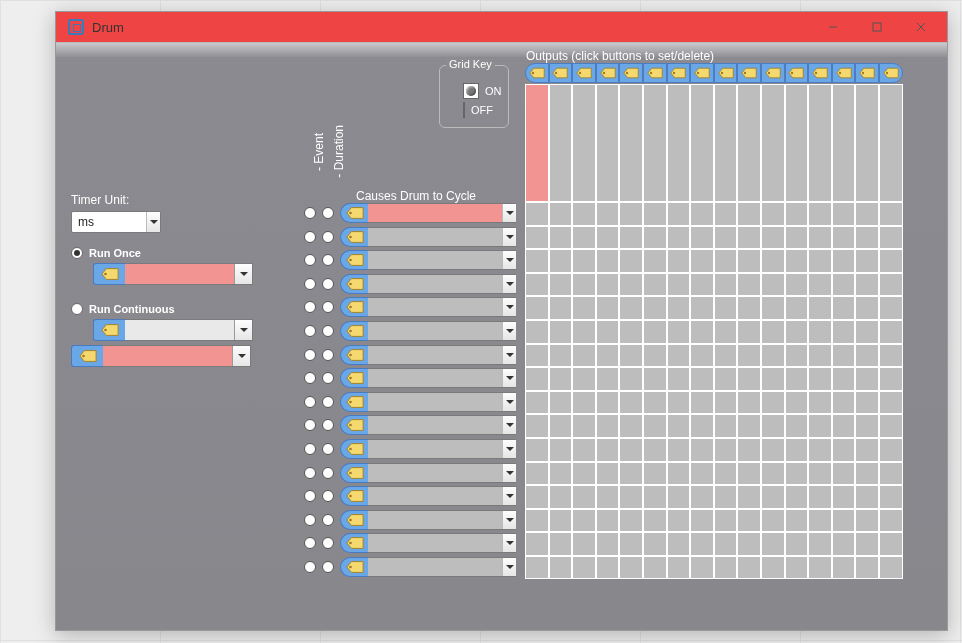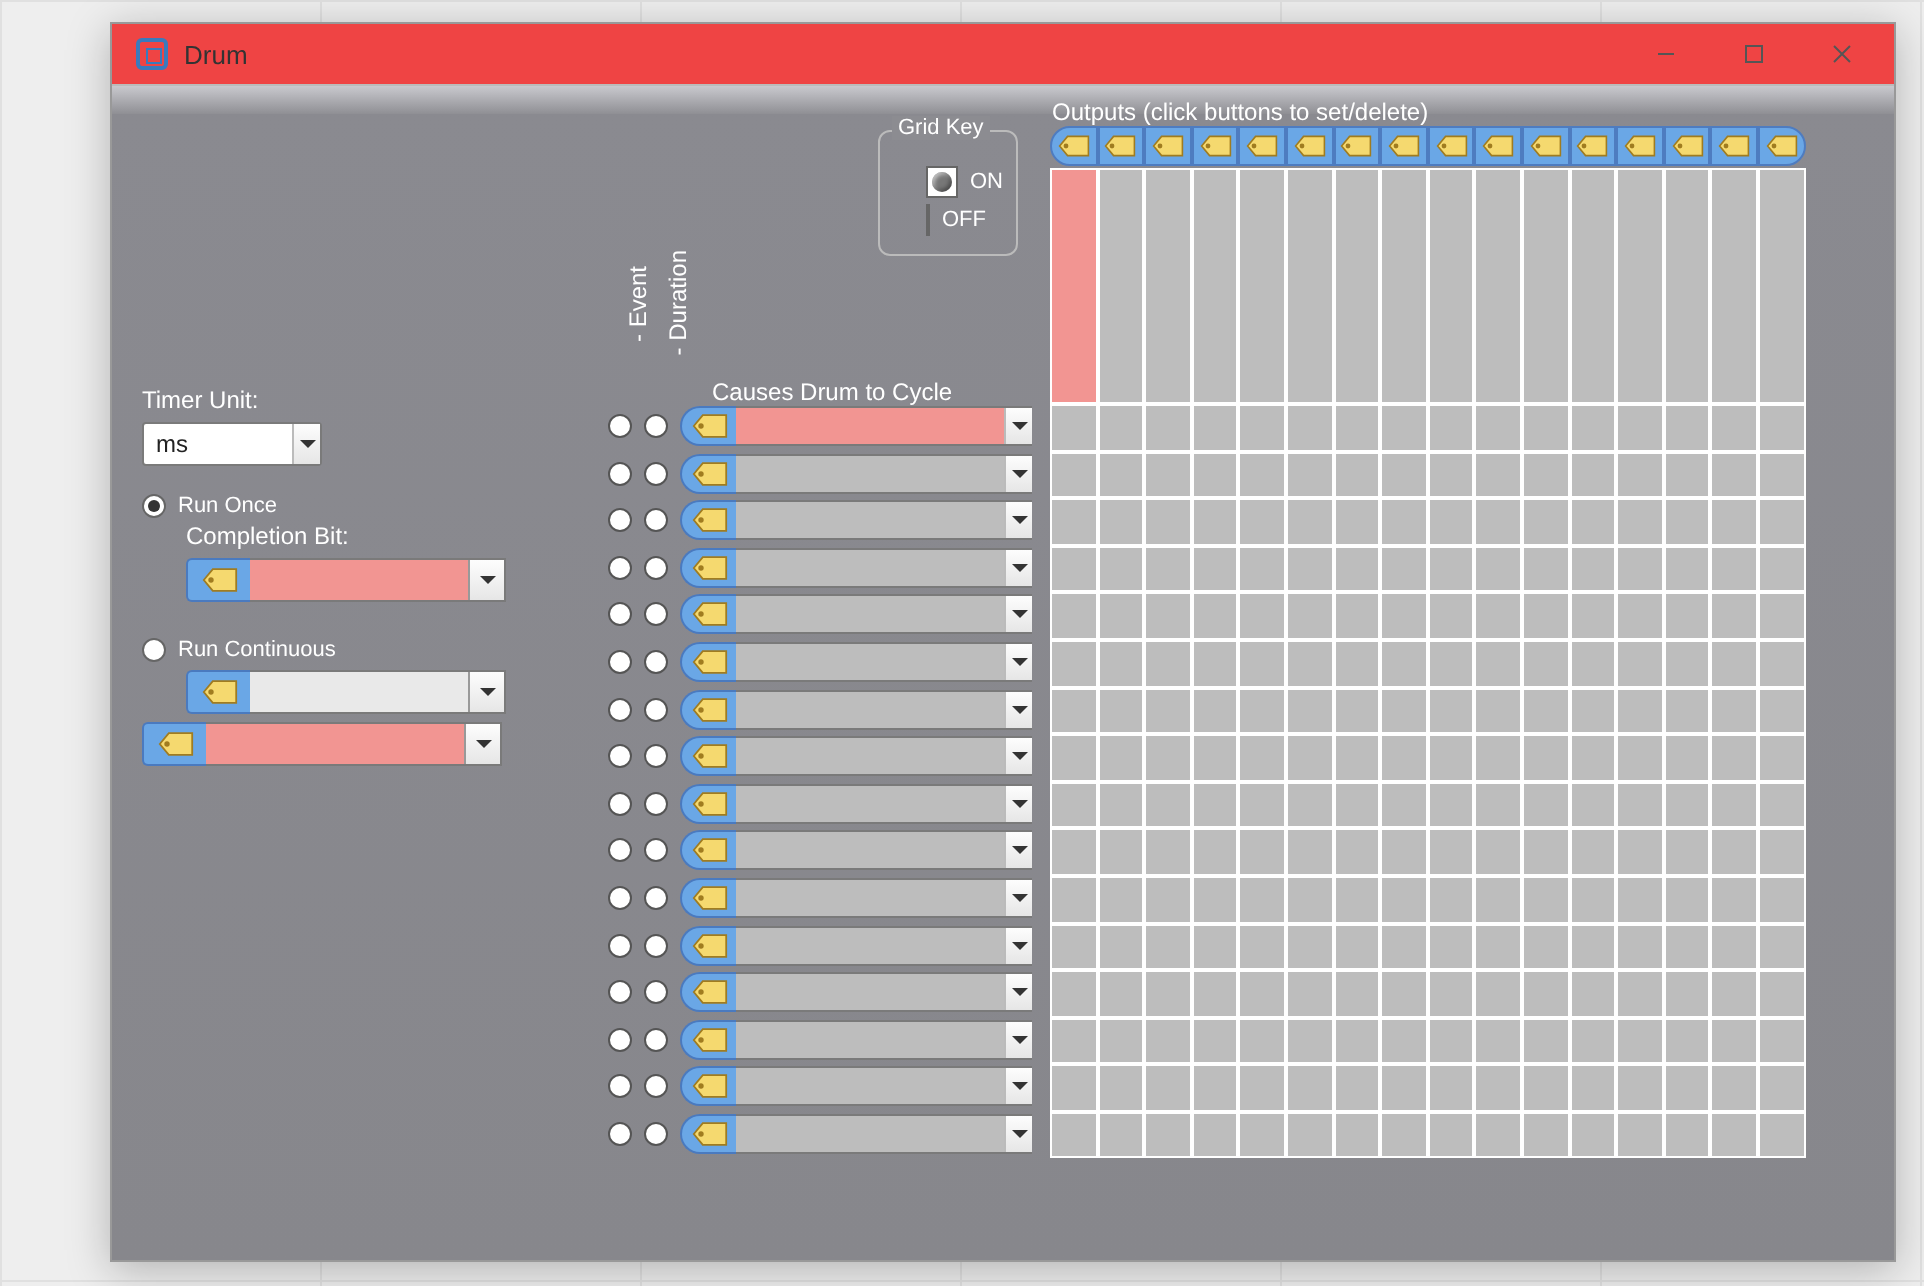--- a/index.html
+++ b/index.html
@@ -109,21 +109,21 @@
     background: linear-gradient(#fdfdfd,#e6e6e6);
   }
   .combo .arrowbtn::after {
     content:'';
     border: 4px solid transparent;
     border-top-color: #333;
     margin-top: 4px;
   }
   .combo-text { padding-left: 6px; font-size: 12px; }
 
-  .radio-row { display:flex; align-items:center; gap:6px; margin-top:14px;}
+  .radio-row { display:flex; align-items:center; gap:6px; margin-top:14px;font-weight:bold;}
   .radio {
     width:12px;height:12px;border-radius:50%;
     background:#fff;border:1px solid #666;
     display:flex;align-items:center;justify-content:center;
     flex:0 0 12px;
   }
   .radio.on::after { content:'';width:6px;height:6px;border-radius:50%;background:#333;}
   .sublabel { margin-left:22px; margin-top:2px; font-size:12px;}
   .tag-combo {
     margin-left:22px; margin-top:4px;
@@ -326,21 +326,20 @@
       <div class="field-label">Timer Unit:</div>
       <div class="combo" style="width:90px">
         <span class="combo-text">ms</span>
         <span class="arrowbtn"></span>
       </div>
 
       <div class="radio-row">
         <div class="radio on"></div>
         <div>Run Once</div>
       </div>
-      <div class="sublabel">Completion Bit:</div>
       <div class="tag-combo">
         <div class="tag-icon">
           <svg class="tag-svg" viewBox="0 0 20 14">
               <polygon points="1,7 6,1 19,1 19,13 6,13" fill="#f5d96f" stroke="#a07c20"></polygon>
               <circle cx="5" cy="7" r="1.5" fill="#a07c20"></circle>
             </svg>
         </div>
         <div class="tag-field pink wide-arrow">
           <span class="arrowbtn"></span>
         </div>

